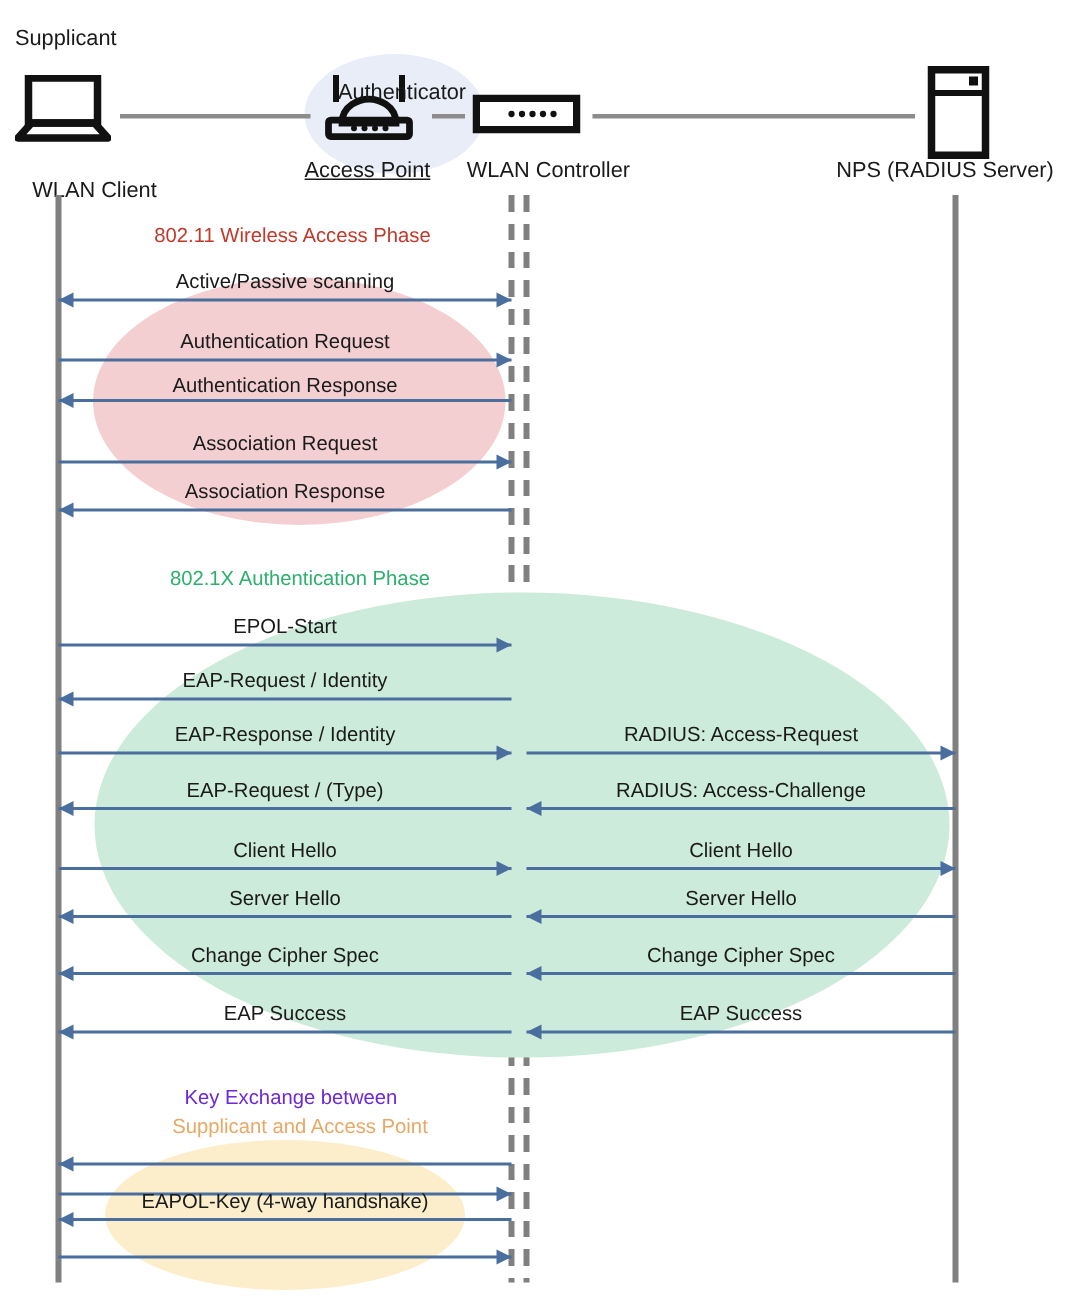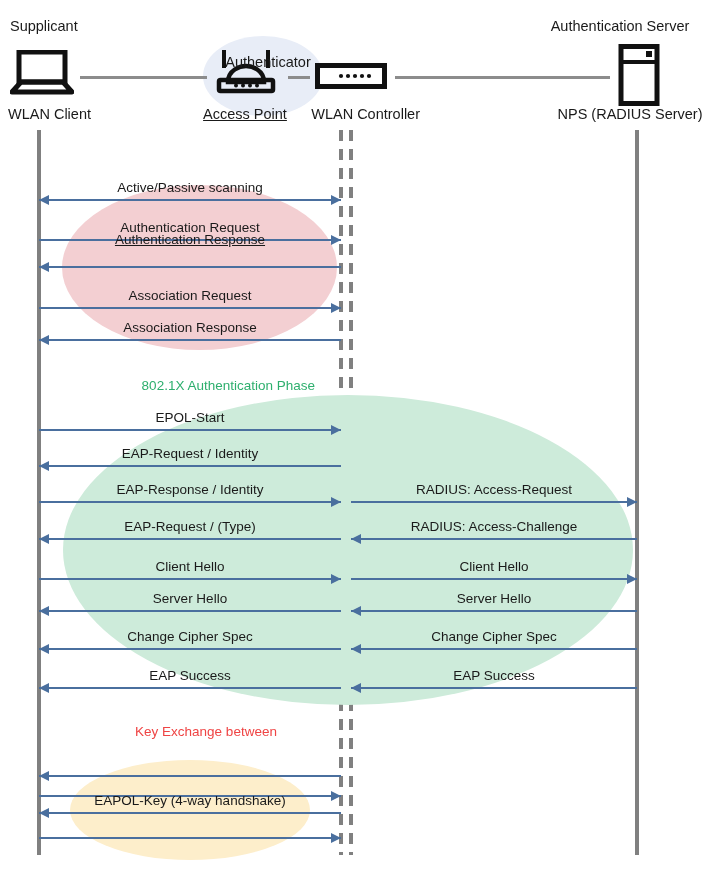--- a/index.html
+++ b/index.html
@@ -150,58 +150,59 @@
 
   <div class="icon-box" style="left:618px; top:44px;">
     <svg width="42" height="62" viewBox="0 0 42 62" aria-hidden="true">
       <rect x="3" y="2.5" width="36" height="57" fill="none" stroke="#111111" stroke-width="5"></rect>
       <line x1="3" y1="18" x2="39" y2="18" stroke="#111111" stroke-width="4"></line>
       <rect x="28" y="7" width="6" height="6" fill="#111111"></rect>
     </svg>
   </div>
 
   <div class="actor-title" style="left:0px;   top:18px; width:110px; text-align:left; padding-left:10px;">Supplicant</div>
-  <div class="actor-sublabel" style="left:0px;   top:106px; width:110px; text-align:left; padding-left:8px;">WLAN Client</div>
+  <div class="actor-sublabel" style="left:0px;   top:119px; width:110px; text-align:center; padding-left:8px;">WLAN Client</div>
 
   <div class="actor-title" style="left:203px; top:18px; width:130px;margin-top:36px;">Authenticator</div>
   <div class="actor-sublabel" style="left:190px; top:106px; width:110px;text-decoration:underline;">Access Point</div>
 
   <div class="actor-sublabel" style="left:300px; top:106px; width:120px;text-align:right;">WLAN Controller</div>
 
-  <div class="actor-title" style="left:530px; top:18px; width:180px;">Authentication Server</div>
   <div class="actor-sublabel" style="left:545px; top:106px; width:170px;">NPS (RADIUS Server)</div>
 
   <div class="lifeline" style="left:37px;  top:130px; height:725px;"></div>
   <div class="lifeline-dashed" style="left:339px; top:130px; height:725px;"></div>
   <div class="lifeline-dashed" style="left:349px; top:130px; height:725px;"></div>
   <div class="lifeline" style="left:635px; top:130px; height:725px;"></div>
 
   <div class="phase-ellipse" style="left:62px; top:185px; width:275px; height:165px; background:#f3cfd2;"></div>
   <div class="phase-ellipse" style="left:63px; top:395px; width:570px; height:310px; background:#cdebda;"></div>
   <div class="phase-ellipse" style="left:70px; top:760px; width:240px; height:100px; background:#fdeecb;"></div>
 
-  <div class="phase-caption" style="left:85px; top:376px; width:230px; color:#2eaf6e;text-align:right;">802.1X Authentication Phase</div>
-  <div class="phase-caption multi" style="left:91px; top:722px; width:230px; color:#ef4444;">Key Exchange between</div>
+  <div class="phase-caption" style="left:80px; top:147px; width:230px; color:#c0392b;">802.11 Wireless Access Phase</div>
+  <div class="phase-caption" style="left:85px; top:376px; width:230px; color:#2eaf6e;">802.1X Authentication Phase</div>
+  <div class="phase-caption multi" style="left:79px; top:722px; width:230px; color:#6d28d9;">Key Exchange between</div>
+  <div class="phase-caption multi" style="left:85px; top:741px; width:230px; color:#e8a866;">Supplicant and Access Point</div>
 
   <div id="arrow-layer">
       <div>
         <div class="msg-line" style="left: 39px; top: 199px; width: 302px;"></div>
         <div class="arrowhead right" style="left: 331px; top: 195px;"></div>
         <div class="arrowhead left" style="left: 39px; top: 195px;"></div>
         <div class="msg-label" style="left: 39px; width: 302px; top: 180px;">Active/Passive scanning</div>
       </div>
       <div>
         <div class="msg-line" style="left: 39px; top: 239px; width: 302px;"></div>
         <div class="arrowhead right" style="left: 331px; top: 235px;"></div>
         <div class="msg-label" style="left: 39px; width: 302px; top: 220px;">Authentication Request</div>
       </div>
       <div>
         <div class="msg-line" style="left: 39px; top: 266px; width: 302px;"></div>
         <div class="arrowhead left" style="left: 39px; top: 262px;"></div>
-        <div class="msg-label" style="left: 39px; width: 302px; top: 232px; text-decoration: underline;">Authentication Response</div>
+        <div class="msg-label" style="left: 39px; width: 302px; top: 249px;">Authentication Response</div>
       </div>
       <div>
         <div class="msg-line" style="left: 39px; top: 307px; width: 302px;"></div>
         <div class="arrowhead right" style="left: 331px; top: 303px;"></div>
         <div class="msg-label" style="left: 39px; width: 302px; top: 288px;">Association Request</div>
       </div>
       <div>
         <div class="msg-line" style="left: 39px; top: 339px; width: 302px;"></div>
         <div class="arrowhead left" style="left: 39px; top: 335px;"></div>
         <div class="msg-label" style="left: 39px; width: 302px; top: 320px;">Association Response</div>

